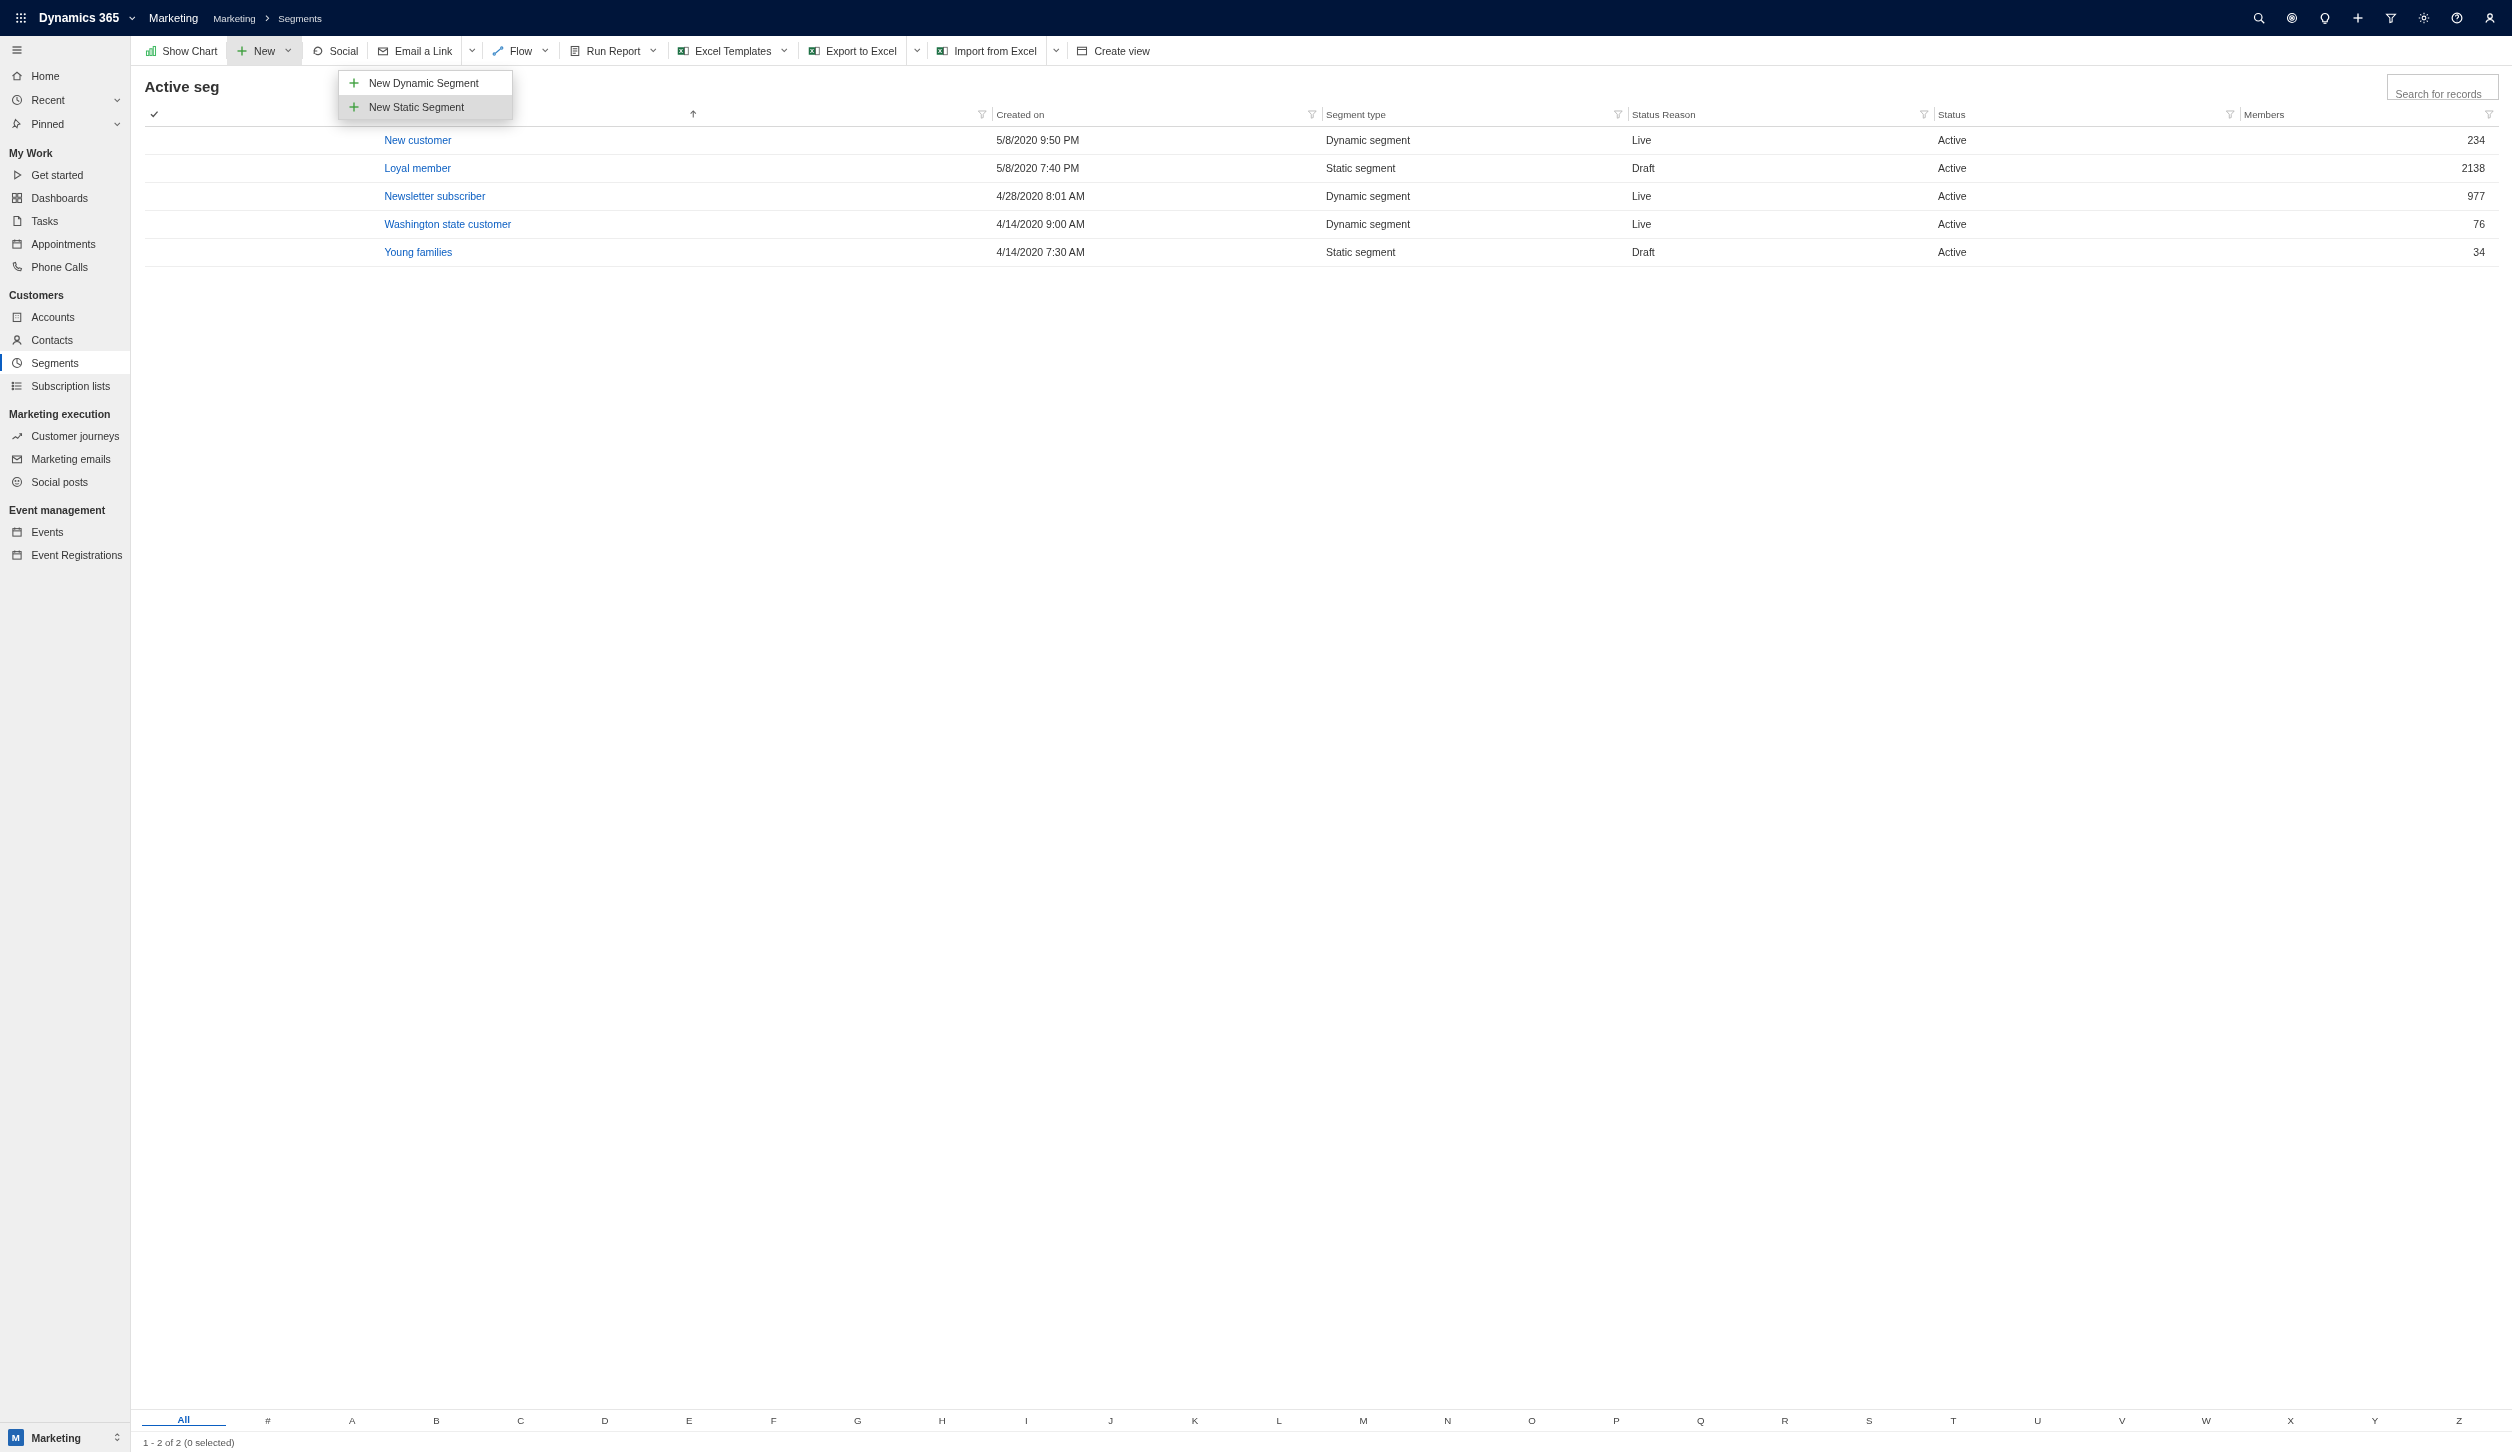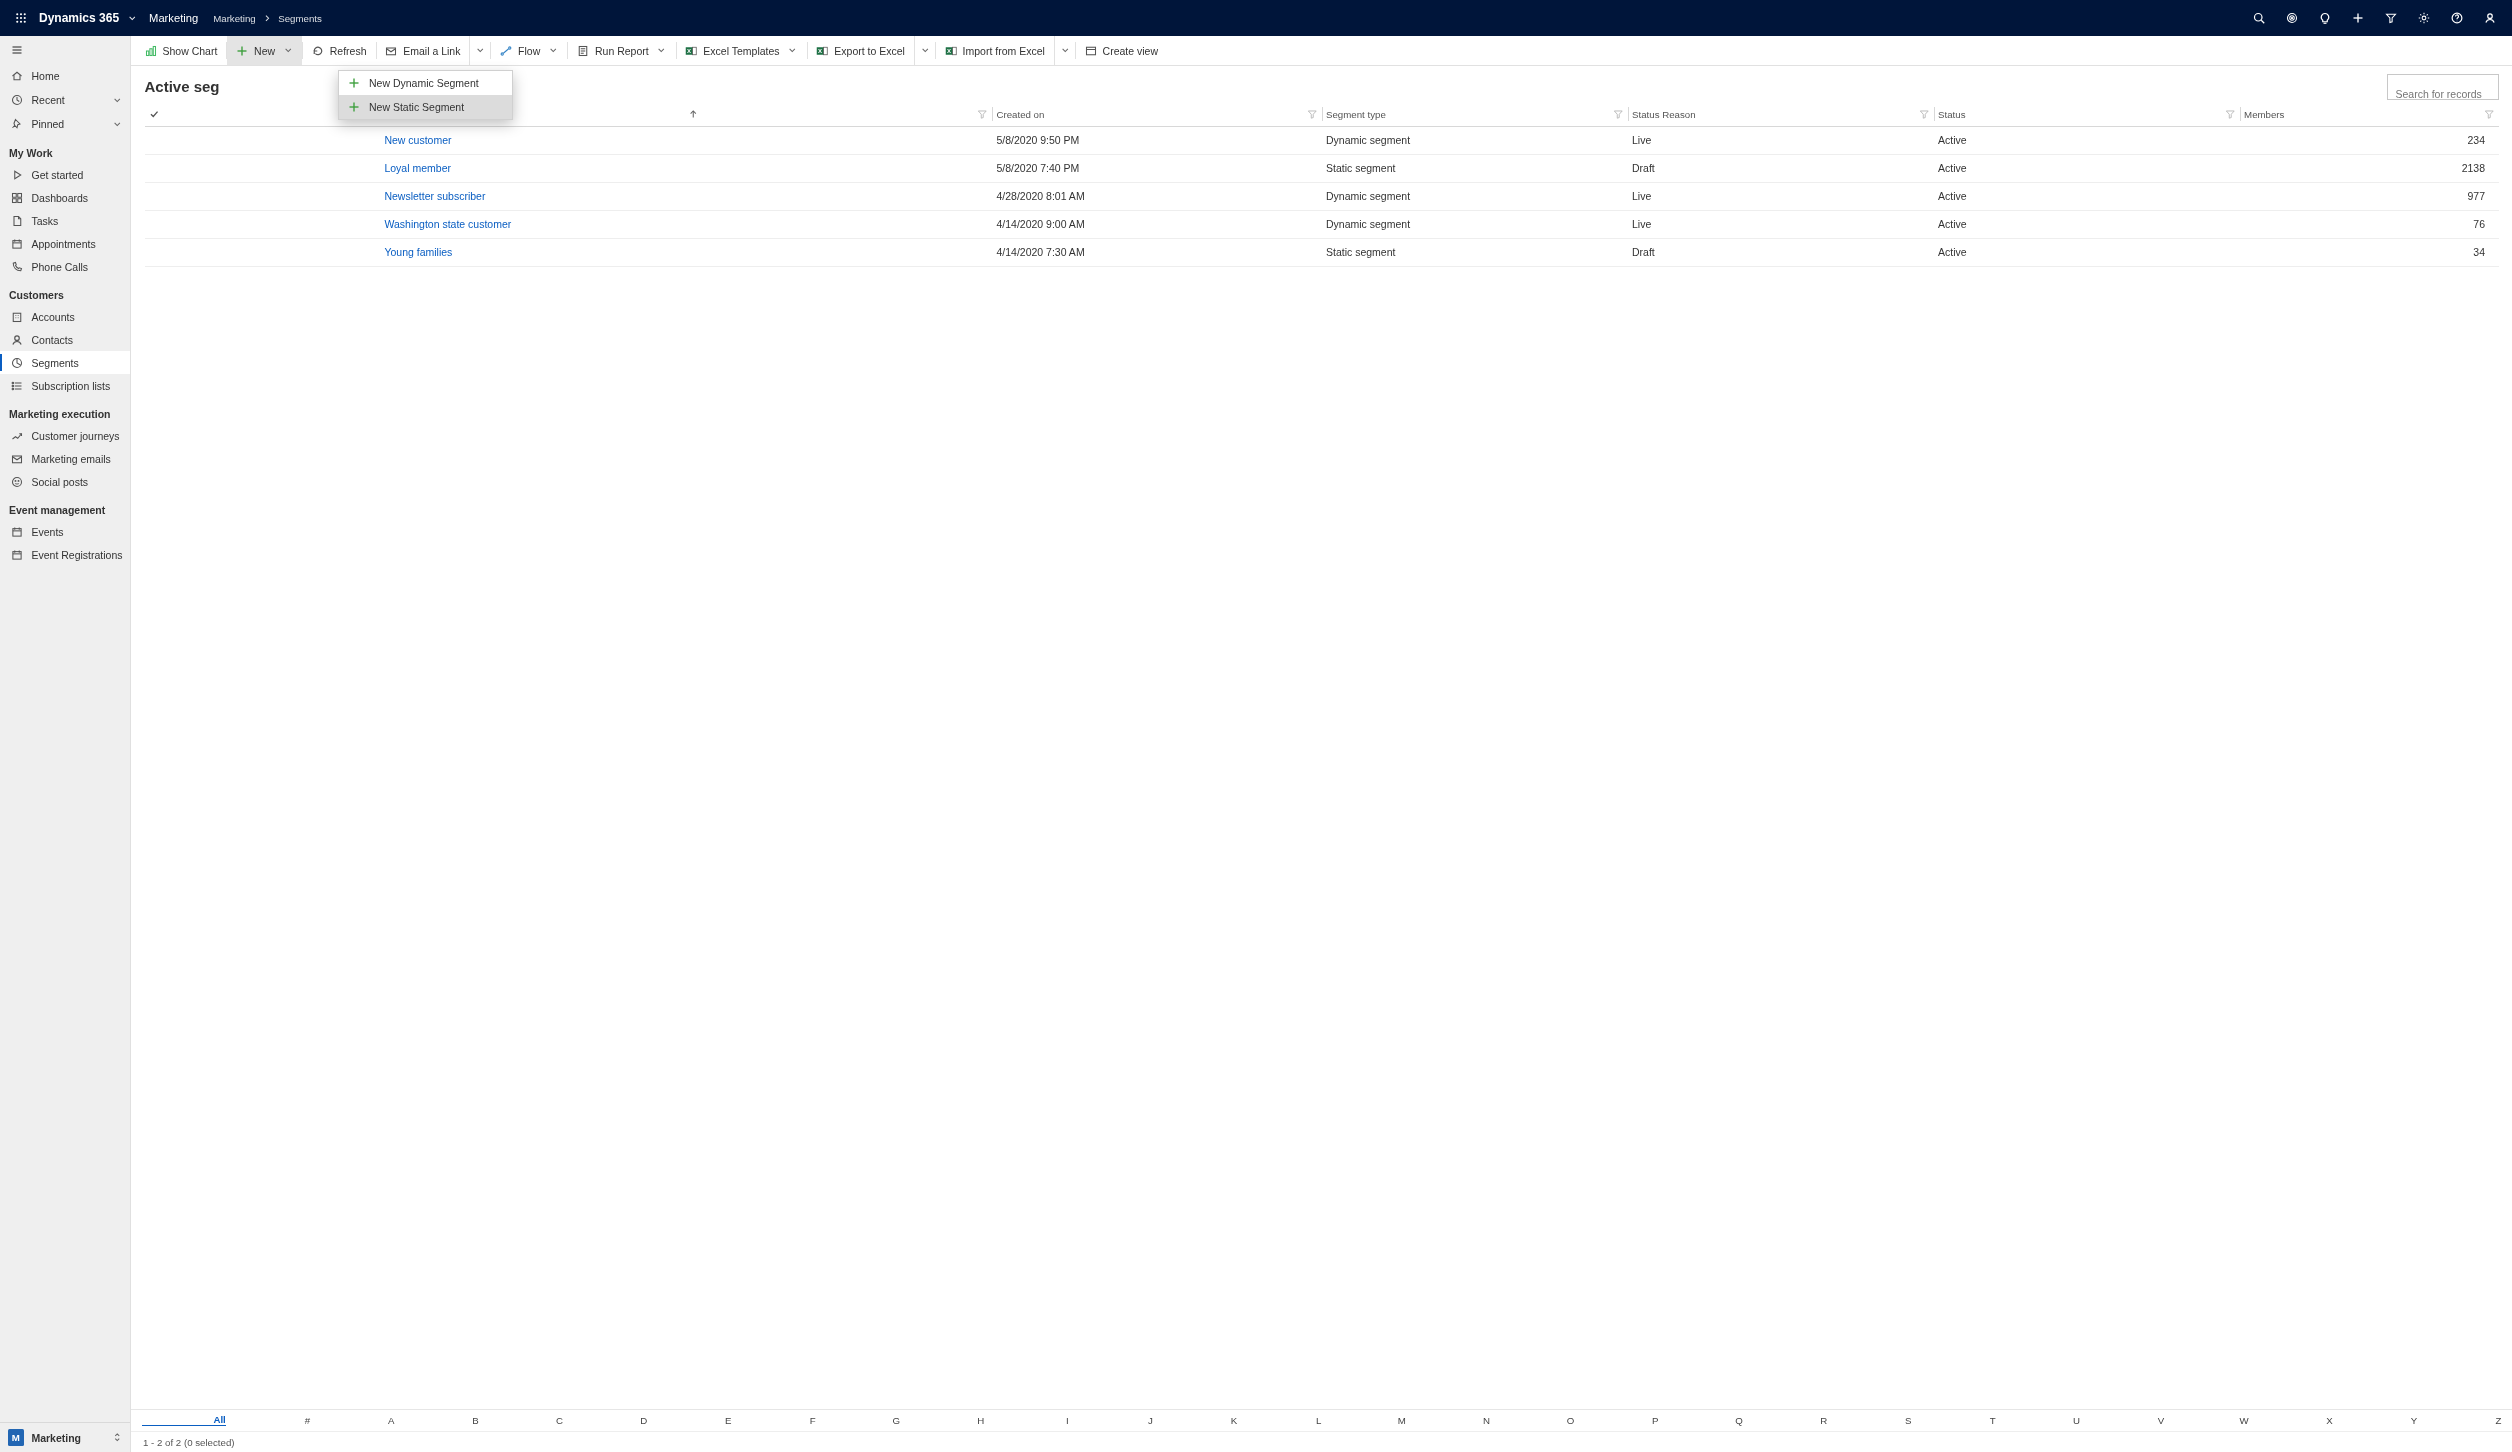--- a/index.html
+++ b/index.html
@@ -63,21 +63,21 @@
   .grid th .filter { margin-left:auto; opacity:.6;}
   .grid th::after { content:""; position:absolute; left:0; top:4.5px; bottom:4.5px; width:0.7px; background:#d8d8d8;}
   .grid th:first-child::after, .grid th:nth-child(2)::after { display:none;}
   .grid td { padding:7.5px 4.5px; border-bottom:0.7px solid #eee; font-size:10.5px;}
   .grid td.link { color:#0a5ec2; }
   .grid td.num { text-align:right; padding-right:13.5px;}
   .grid .chk-col { width:19.4px; }
 
   
   .jumpbar { height:22.4px; border-top:0.7px solid #e6e6e6; display:flex; align-items:center; padding:0 10.5px; gap:0; background:#fff; flex-shrink:0;}
-  .jumpbar .j { flex:1; text-align:right; font-size:9.7px; color:#444; cursor:pointer;}
+  .jumpbar .j { flex:1; text-align:center; font-size:9.7px; color:#444; cursor:pointer;}
   .jumpbar .j.active { color:#0a5ec2; border-bottom:1.5px solid #0a5ec2; font-weight:600;}
 
   .statusbar { height:21px; display:flex; align-items:center; padding:0 12px; font-size:9.7px; color:#555; background:#fff; border-top:0.7px solid #eee; flex-shrink:0;}
 
   .icn { width:12px; height:12px; }
   .icn-s { width:10.5px; height:10.5px;}
 </style>
 </head>
 <body>
 
@@ -472,21 +472,21 @@
             <svg class="icn-s" viewBox="0 0 16 16" style="color:#666">
               <use href="#i-chevd"></use>
             </svg>
           </span>
         </div>
       <div class="cmd-sep"></div>
       <div class="cmd">
           <svg class="icn" viewBox="0 0 16 16" style="color:#555">
             <use href="#i-refresh"></use>
           </svg>
-          <span>Refresh</span>
+          <span>Social</span>
         </div>
       <div class="cmd-sep"></div>
       <div class="cmd">
           <svg class="icn" viewBox="0 0 16 16" style="color:#555">
             <use href="#i-mail"></use>
           </svg>
           <span>Email a Link</span>
         </div>
       <div class="split-chev">
           <svg class="icn-s" viewBox="0 0 16 16" style="color:#666">

